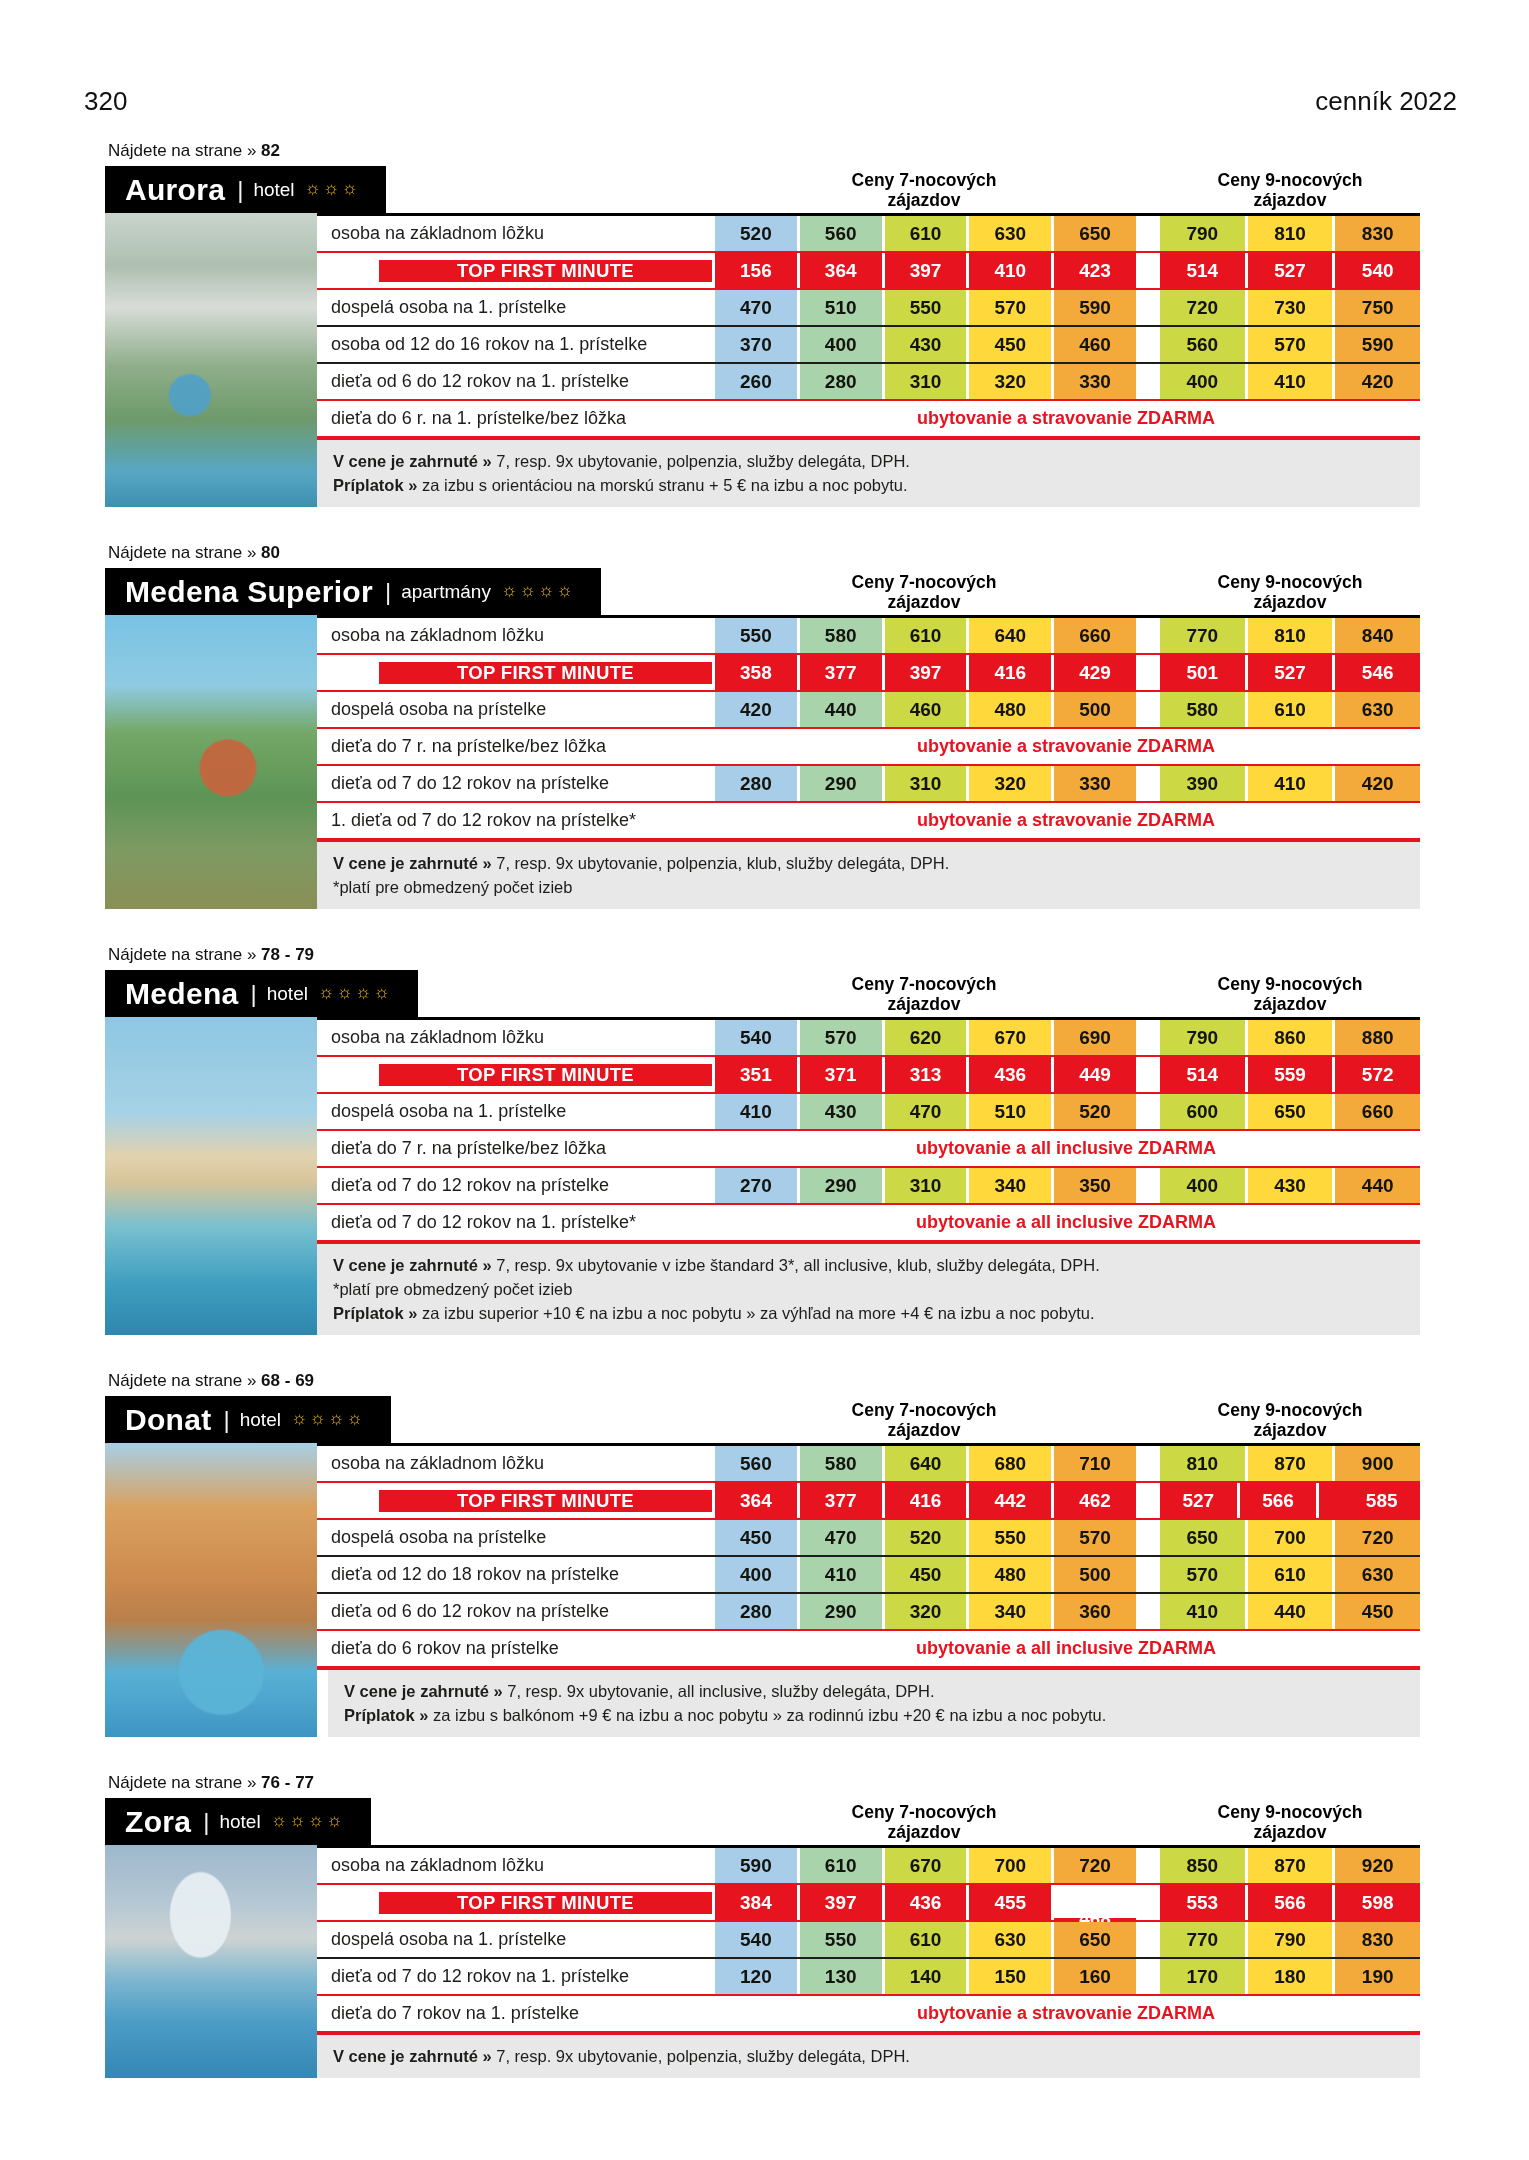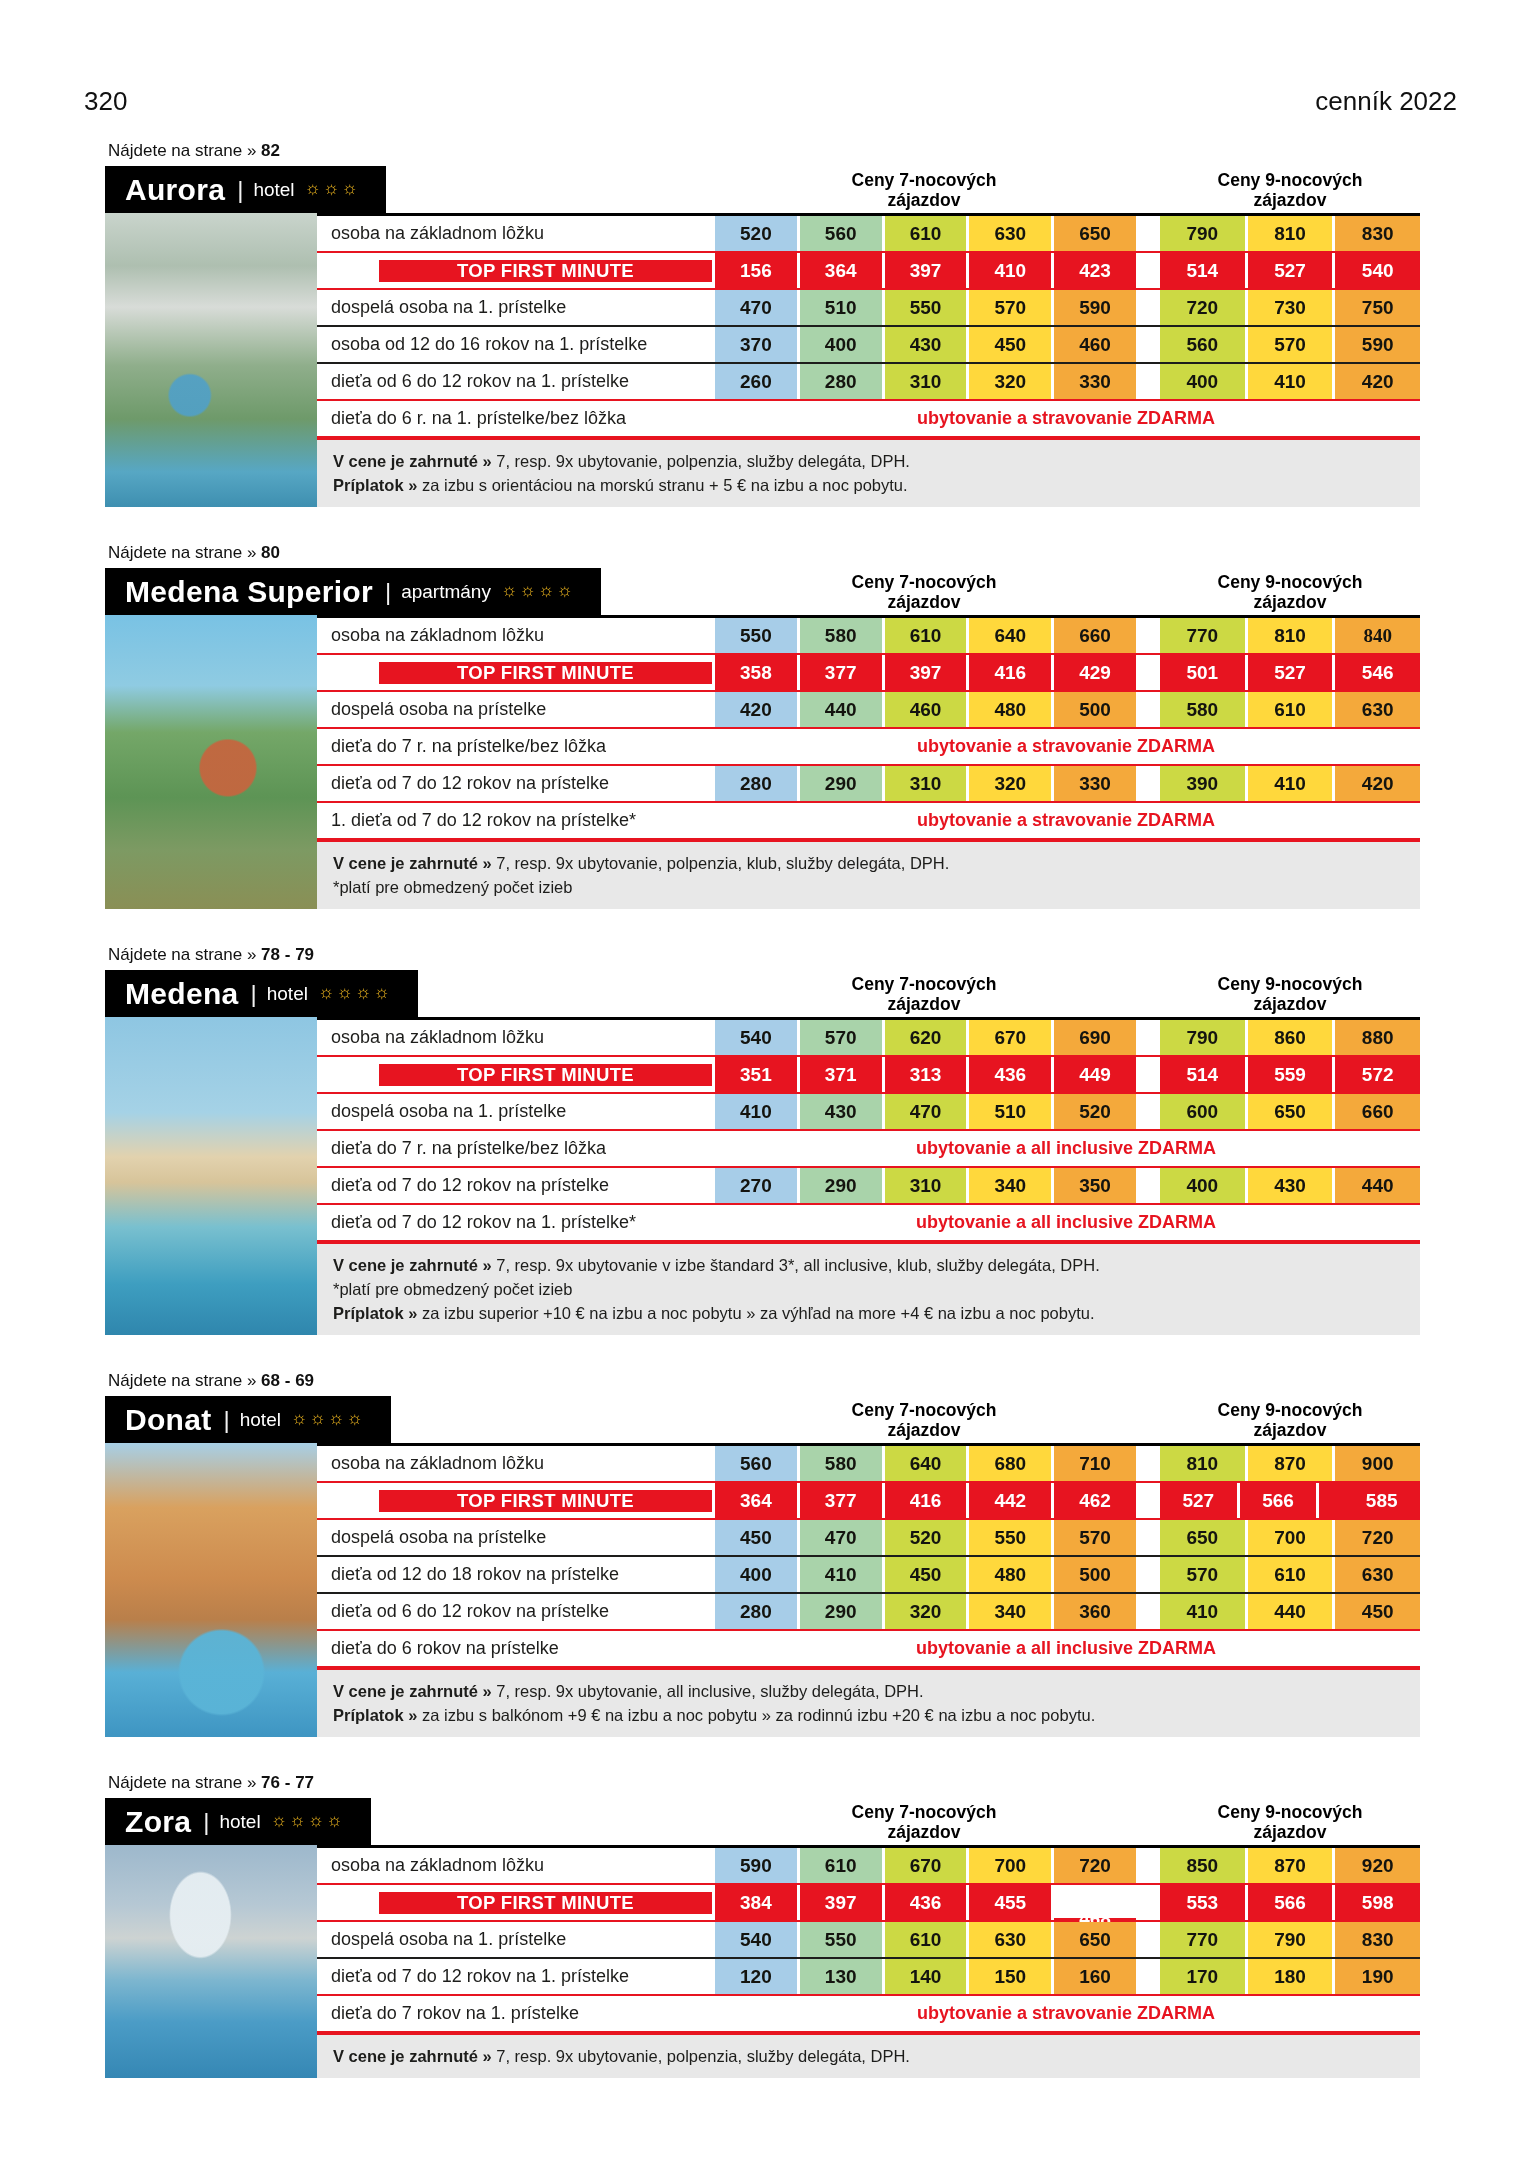--- a/index.html
+++ b/index.html
@@ -242,21 +242,21 @@
                 <div class="cell" style="background: rgb(167, 205, 232);">550</div>
                 <div class="cell" style="background: rgb(169, 211, 170);">580</div>
                 <div class="cell" style="background: rgb(204, 217, 68);">610</div>
                 <div class="cell" style="background: rgb(255, 216, 60);">640</div>
                 <div class="cell" style="background: rgb(244, 169, 59);">660</div>
               </div>
               <div class="colgap"></div>
               <div class="cells9">
                 <div class="cell" style="background: rgb(204, 217, 68);">770</div>
                 <div class="cell" style="background: rgb(255, 216, 60);">810</div>
-                <div class="cell" style="background: rgb(244, 169, 59); font-family: Liberation Serif, serif;">840</div>
+                <div class="cell" style="background: rgb(244, 169, 59);">840</div>
               </div>
             </div>
             <div class="sep" style="background: rgb(231, 20, 32);"></div>
             <div class="row top">
               <div class="lbl">
                 <div class="top-gap"></div>
                 <div class="top-label" style="background: rgb(231, 20, 32);">TOP FIRST MINUTE</div>
               </div>
               <div class="cells7">
                 <div class="cell" style="background: rgb(231, 20, 32);">358</div>
@@ -549,21 +549,21 @@
                 <div class="cell" style="background: rgb(255, 216, 60);">440</div>
                 <div class="cell" style="background: rgb(244, 169, 59);">450</div>
               </div>
             </div>
             <div class="sep" style="background: rgb(231, 20, 32);"></div>
             <div class="row free">
               <div class="lbl">dieťa do 6 rokov na prístelke</div>
               <div class="free-area" style="color: rgb(231, 20, 32);">ubytovanie a all inclusive ZDARMA</div>
             </div>
             <div class="sep thick" style="background: rgb(231, 20, 32);"></div>
-            <div class="tbl-footer" style="background: rgb(232, 232, 232);">
+            <div class="tbl-footer" style="background: rgb(232, 232, 232); margin-left: 11px;">
               <div class="foot-line"><b>V cene je zahrnuté » </b><span>7, resp. 9x ubytovanie, all inclusive, služby delegáta, DPH.</span></div>
               <div class="foot-line"><b>Príplatok » </b><span>za izbu s balkónom +9 € na izbu a noc pobytu » za rodinnú izbu +20 € na izbu a noc pobytu.</span></div>
             </div>
           </div>
     </div>
   </section>
 
   <section class="hotel-block">
     <div class="find-line">
       <span>Nájdete na strane » </span>

